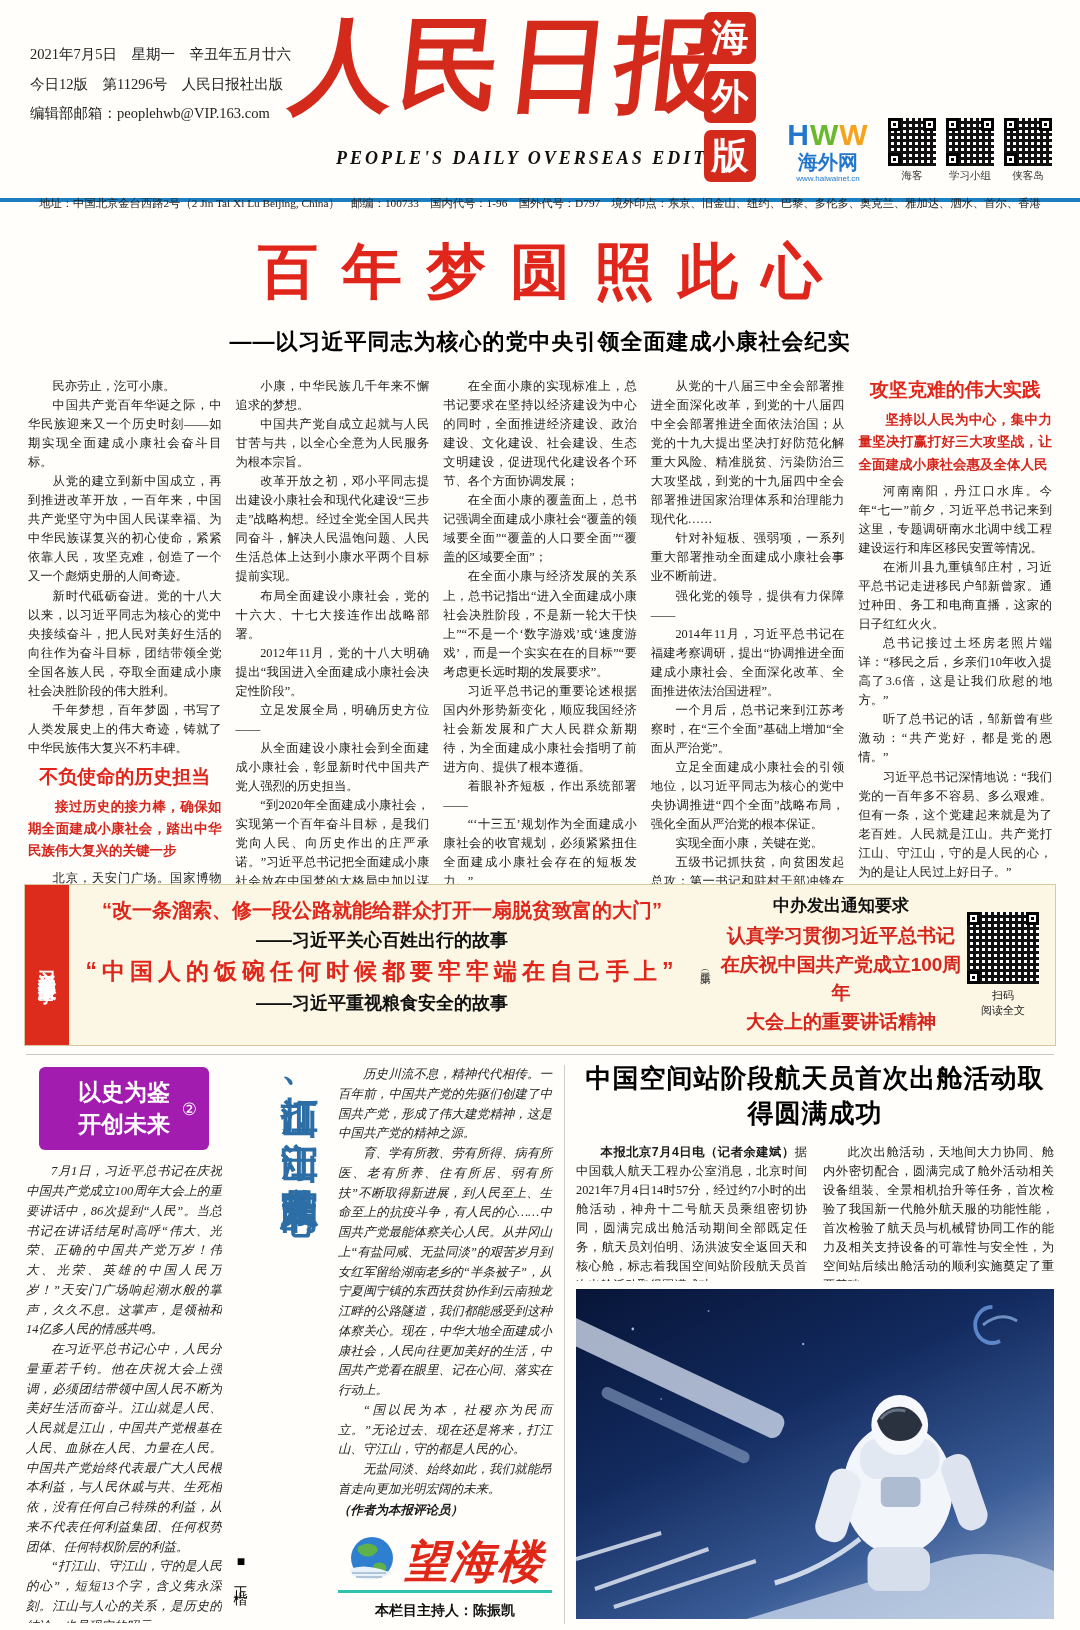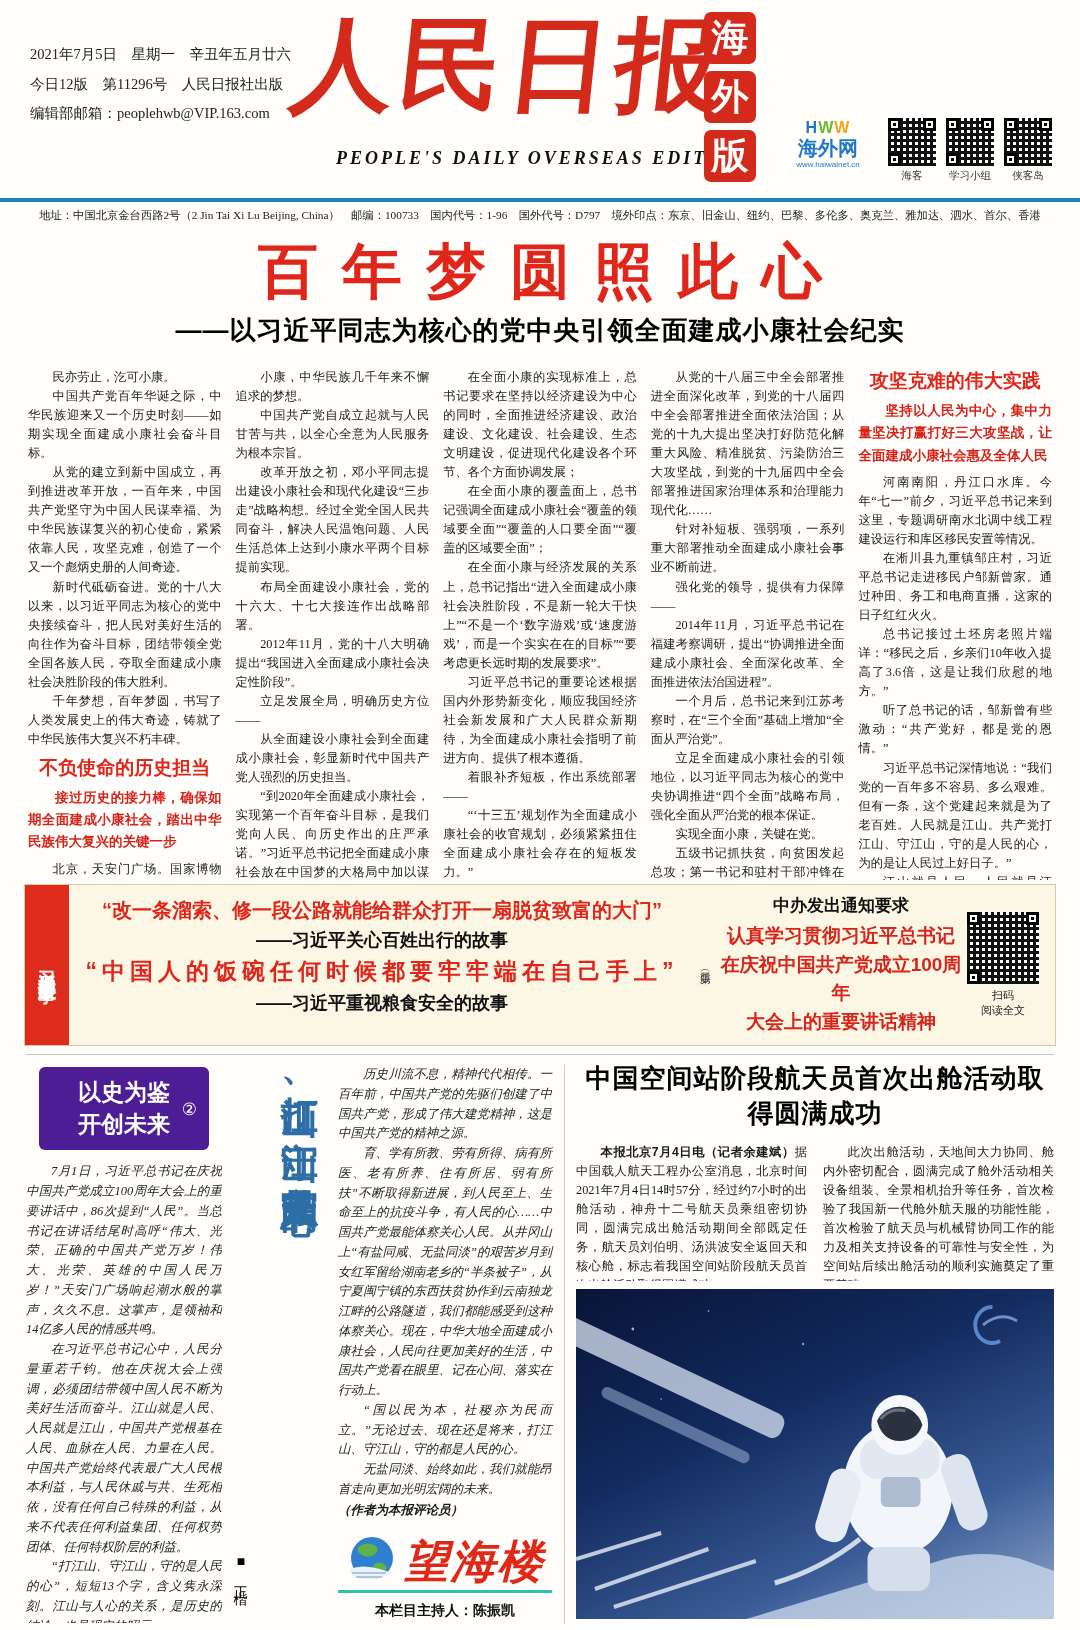--- a/index.html
+++ b/index.html
@@ -16,43 +16,43 @@
     position: absolute; left: 292px; top: 2px; font-size: 102px; font-weight: 900;
     color: #d42a1c; letter-spacing: 6px; transform: skewX(-6deg);
     font-family: "Liberation Serif", serif; line-height: 1.25; white-space: nowrap;
   }
   .english-title { position: absolute; left: 336px; top: 148px; font-size: 18px; font-weight: 700; font-style: italic; letter-spacing: 3px; color: #111; }
   .edition-boxes { position: absolute; left: 704px; top: 12px; }
   .ed-box { width: 52px; height: 52px; background: #d42a1c; border-radius: 7px; margin-bottom: 7px;
     color: #fff; font-family: "Liberation Sans", sans-serif; font-weight: 900; font-size: 37px;
     display: flex; align-items: center; justify-content: center; }
   .hww-block { position: absolute; left: 782px; top: 120px; width: 92px; text-align: center; font-family: "Liberation Sans", sans-serif; }
-  .hww-letters { font-size: 16px; font-weight: 900; letter-spacing: 1px; line-height: 1; }
+  .hww-letters { font-size: 30px; font-weight: 900; letter-spacing: 1px; line-height: 1; }
   .hww-l1 { color: #2277cc; } .hww-l2 { color: #6ab82e; } .hww-l3 { color: #f6a21d; }
   .hww-name { font-size: 20px; font-weight: 900; color: #2277cc; line-height: 1.2; }
   .hww-url { font-size: 8px; color: #2277cc; }
   .qr-row { position: absolute; right: 28px; top: 118px; display: flex; gap: 10px; }
   .qr-item { text-align: center; }
   .qr { position: relative; background:
       repeating-linear-gradient(0deg, #111 0 3px, rgba(255,255,255,0) 3px 6px),
       repeating-linear-gradient(90deg, #111 0 3px, #fff 3px 6px); }
   .qr-sm { width: 48px; height: 48px; }
   .qr-lg { width: 72px; height: 72px; }
   .qr .f { position: absolute; width: 13px; height: 13px; border: 3px solid #000; background: #fff; }
   .qr .f::after { content: ""; position: absolute; inset: 2px; background: #000; }
   .qr .tl { top: 0; left: 0; } .qr .tr { top: 0; right: 0; } .qr .bl { bottom: 0; left: 0; }
   .qr-label { font-size: 10.5px; margin-top: 3px; color: #333; font-family: "Liberation Sans", sans-serif; }
   .blue-rule { position: absolute; top: 198px; left: 0; right: 0; height: 4px; background: #1c7fc0; }
-  .address { position: absolute; top: 208px; left: 0; right: 0; text-align: center; font-size: 11.3px; color: #222; }
+  .address { position: absolute; top: 196px; left: 0; right: 0; text-align: center; font-size: 11.3px; color: #222; }
   
   .lead { position: absolute; top: 232px; left: 28px; right: 28px; }
   .lead h1 { text-align: center; color: #e0251b; font-size: 60px; font-weight: 900;
     letter-spacing: 24px; text-indent: 24px; font-family: "Liberation Serif", serif; }
-  .lead h2 { text-align: center; font-size: 26px; font-weight: 900; color: #000;
-    font-family: "Liberation Sans", sans-serif; letter-spacing: 1px; }
+  .lead h2 { text-align: center; font-size: 22px; font-weight: 900; color: #000;
+    font-family: "Liberation Sans", sans-serif; margin-top: 14px; letter-spacing: 1px; }
   .cols { display: flex; gap: 14px; margin-top: 20px; height: 512px; overflow: hidden; }
   .col { flex: 1; min-width: 0; }
   .bp { margin: 0; text-indent: 2em; font-size: 12.3px; line-height: 1.55; text-align: justify; color: #1a1a1a; }
   .col-subhead { color: #e0251b; font-size: 19px; font-weight: 800; text-align: center;
     font-family: "Liberation Sans", sans-serif; margin: 6px 0 6px; }
   .col-subhead.first { margin-top: 0; }
   .col-deck { color: #d6251c; font-size: 13.5px; font-weight: 700; 
     line-height: 1.65; text-indent: 2em; margin-bottom: 6px; text-align: justify; }
   
   .banner { position: absolute; top: 884px; left: 24px; right: 24px; height: 162px;
@@ -68,21 +68,21 @@
   .banner-right { width: 340px; display: flex; align-items: center; padding: 8px 12px 8px 4px; }
   .notice { flex: 1; text-align: center; font-family: "Liberation Sans", sans-serif; }
   .notice-head { font-size: 17px; font-weight: 700; color: #111; margin-bottom: 5px; }
   .notice-line { font-size: 19px; font-weight: 800; color: #d6251c; line-height: 1.5; }
   .notice-qr { width: 80px; text-align: center; }
   .qr-cap { font-size: 11px; line-height: 1.35; margin-top: 4px; color: #222; font-family: "Liberation Sans", sans-serif; }
   
   .bottom { position: absolute; top: 1054px; left: 26px; right: 26px; height: 570px;
     border-top: 1px solid #c8c8c8; overflow: hidden; }
   .hist-col { position: absolute; left: 0; top: 10px; width: 196px; height: 558px; overflow: hidden; }
-  .hist-box { width: 170px; margin: 2px auto 12px; background: #4c1d95; color: #fff; border-radius: 6px;
+  .hist-box { width: 170px; margin: 2px auto 12px; background: #a21caf; color: #fff; border-radius: 6px;
     text-align: center; padding: 9px 0 10px; font-family: "Liberation Sans", sans-serif;
     font-weight: 800; font-size: 23px; line-height: 1.4; position: relative; }
   .hist-box .circ { position: absolute; right: 12px; top: 50%; transform: translateY(-45%); font-size: 17px; font-weight: 400; }
   .kp { margin: 0; text-indent: 2em; font-size: 12.5px; line-height: 1.58; text-align: justify; color: #222; font-style: italic; }
   .vert-wrap { position: absolute; left: 198px; top: 12px; width: 104px; height: 556px; }
   .vert-headline { position: absolute; right: 4px; top: 0; writing-mode: vertical-rl;
     font-family: "Liberation Serif", serif; font-weight: 900; font-size: 37px; color: #2c6ea5; letter-spacing: 2px; }
   .vert-byline { position: absolute; left: 8px; bottom: 36px; writing-mode: vertical-rl;
     font-size: 14px; color: #000; font-family: "Liberation Sans", sans-serif; letter-spacing: 6px; }
   .comm-col { position: absolute; left: 312px; top: 10px; width: 214px; height: 560px; }

